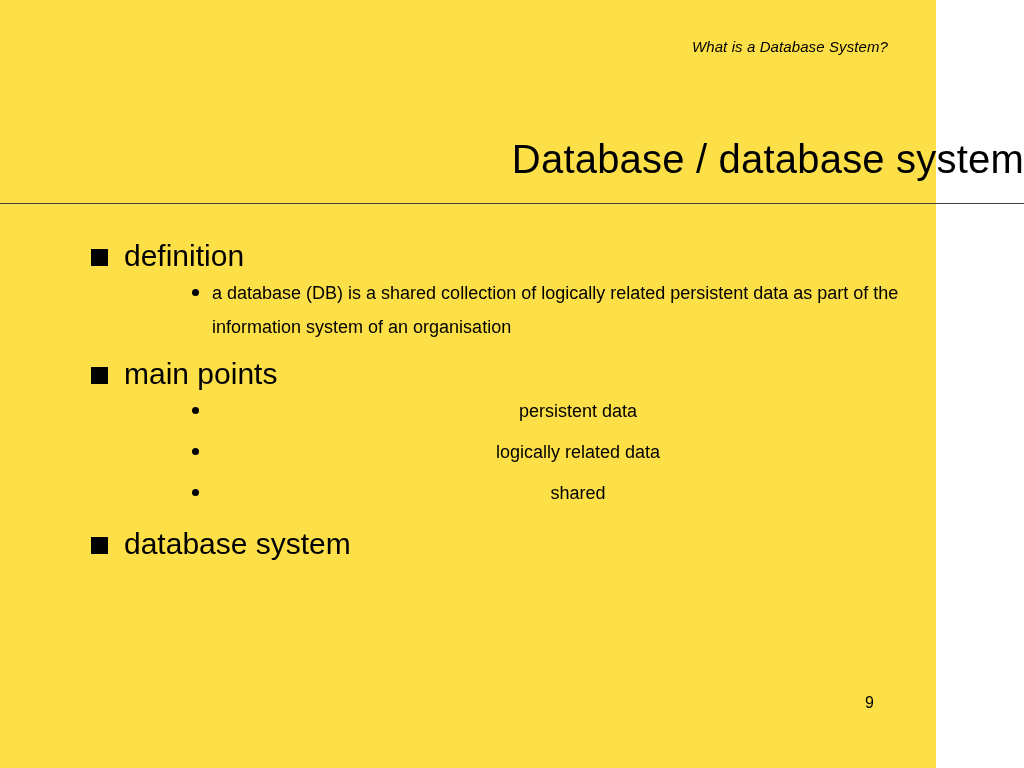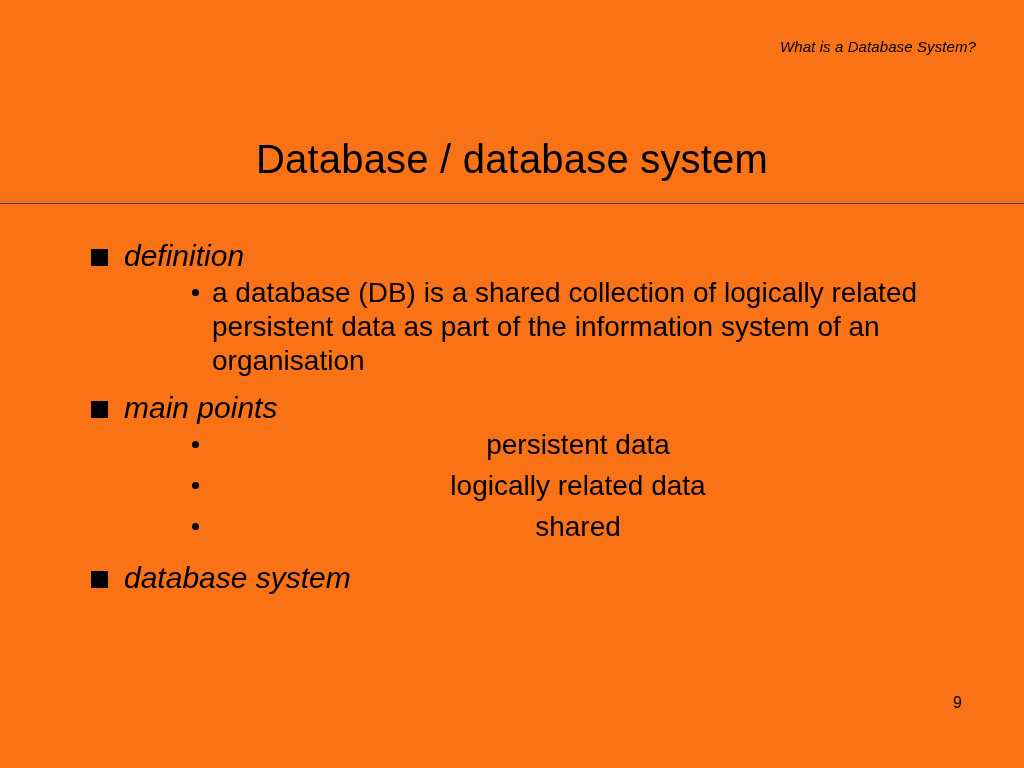--- a/index.html
+++ b/index.html
@@ -12,23 +12,23 @@
     width: 1024px;
     height: 768px;
     overflow: hidden;
     font-family: "Liberation Sans", sans-serif;
     color: #000000;
     -webkit-font-smoothing: antialiased;
   }
 
   .slide {
     position: relative;
-    width: 1024px;
+    width: 936px;
     height: 768px;
-    background: #f97316;
+    background: #fde047;
   }
 
   
   .slide-header {
     position: absolute;
     top: 38px;
     right: 48px;
     font-size: 15px;
     font-style: italic;
     font-weight: normal;
@@ -36,21 +36,21 @@
     letter-spacing: 0.1px;
     white-space: nowrap;
   }
 
   
   .slide-title {
     position: absolute;
     top: 110px;
     left: 0;
     width: 1024px;
-    text-align: center;
+    text-align: right;
     font-size: 40px;
     font-weight: normal;
     line-height: 1.1;
     color: #000000;
     letter-spacing: 0.2px;
   }
 
   
   .title-rule {
     position: absolute;
@@ -74,40 +74,39 @@
   }
 
   
   .l1 {
     position: relative;
     padding-left: 36px;
     font-size: 30px;
     line-height: 36px;
     margin: 0 0 2px 0;
     white-space: nowrap;
-    font-style: italic;
   }
   .l1 .sq-marker {
     position: absolute;
     left: 3px;
     top: 11px;
     width: 17px;
     height: 17px;
     background: #000000;
     display: block;
   }
   .l1 .l1-text {
     display: inline;
   }
 
   
   .l2 {
     position: relative;
     padding-left: 124px;
-    font-size: 28px;
+    font-size: 18px;
     line-height: 34px;
     margin: 0;
   }
   .l2 .dot-marker {
     position: absolute;
     left: 104px;
     top: 13px;
     width: 7px;
     height: 7px;
     border-radius: 50%;

